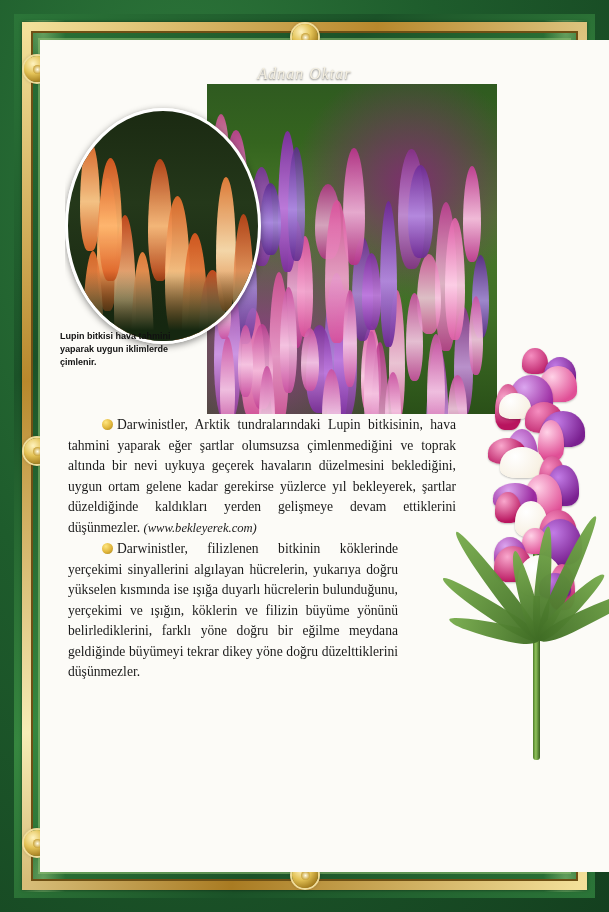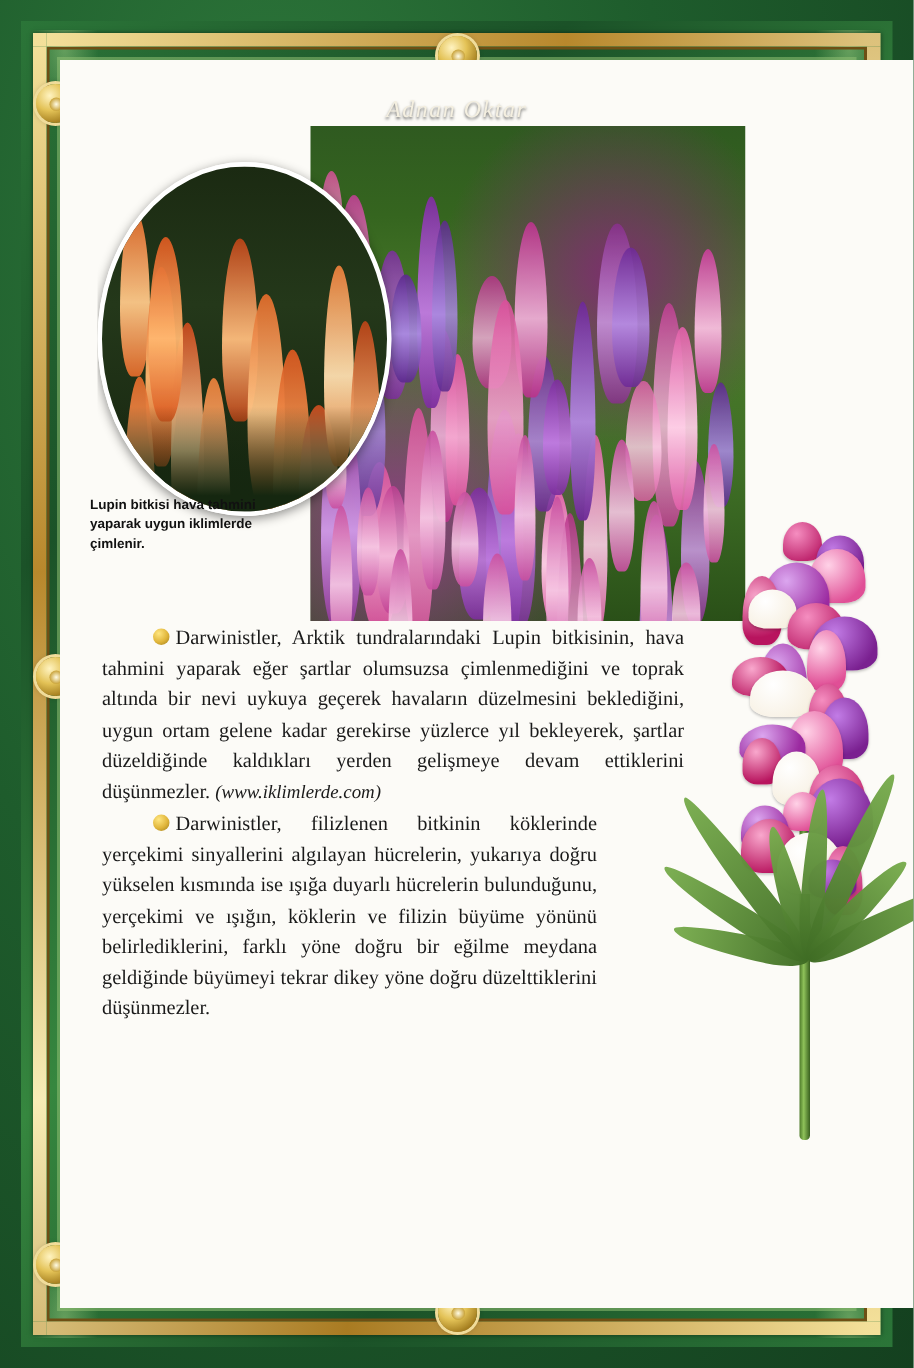--- a/index.html
+++ b/index.html
@@ -360,21 +360,21 @@
           <div class="leaf" style="left: 84px; top: 186px; width: 16px; height: 114px; transform: rotate(4deg);"></div>
           <div class="leaf" style="left: 84px; top: 164px; width: 16px; height: 136px; transform: rotate(24deg);"></div>
           <div class="leaf" style="left: 84px; top: 208px; width: 16px; height: 92px; transform: rotate(44deg);"></div>
           <div class="leaf" style="left: 84px; top: 186px; width: 16px; height: 114px; transform: rotate(64deg);"></div>
         </div>
     </div>
 
     <div class="body-text">
       <p class="para para1">
         <span class="bullet"></span><span>Darwinistler, Arktik tundralarındaki Lupin bitkisinin, hava tahmini yaparak eğer şartlar olumsuzsa çimlenmediğini ve toprak altında bir nevi uykuya geçerek havaların düzelmesini beklediğini, uygun ortam gelene kadar gerekirse yüzlerce yıl bekleyerek, şartlar düzeldiğinde kaldıkları yerden gelişmeye devam ettiklerini düşünmezler.</span>
-        <span class="source">(www.iklimlerde.com)</span>
+        <span class="source">(www.bekleyerek.com)</span>
       </p>
       <p class="para para2">
         <span class="bullet"></span><span>Darwinistler, filizlenen bitkinin köklerinde yerçekimi sinyallerini algılayan hücrelerin, yukarıya doğru yükselen kısmında ise ışığa duyarlı hücrelerin bulunduğunu, yerçekimi ve ışığın, köklerin ve filizin büyüme yönünü belirlediklerini, farklı yöne doğru bir eğilme meydana geldiğinde büyümeyi tekrar dikey yöne doğru düzelttiklerini düşünmezler.</span>
       </p>
     </div>
 
   </div>
 
 
 </div>

